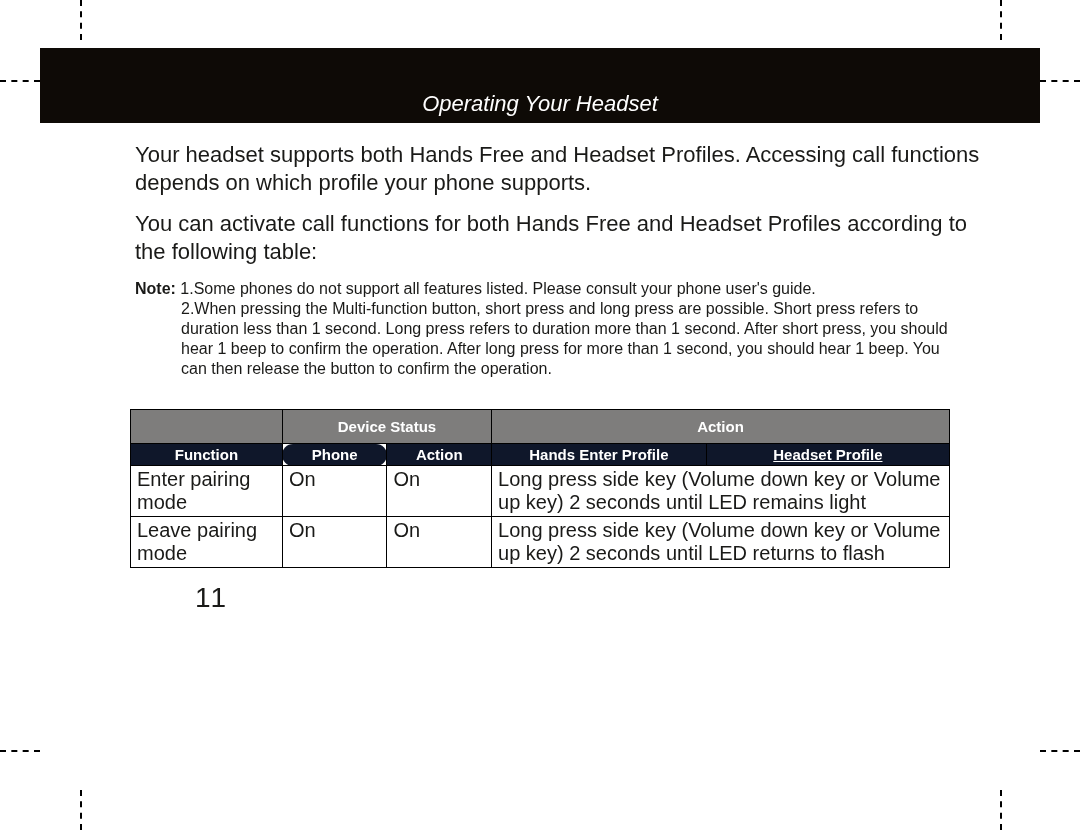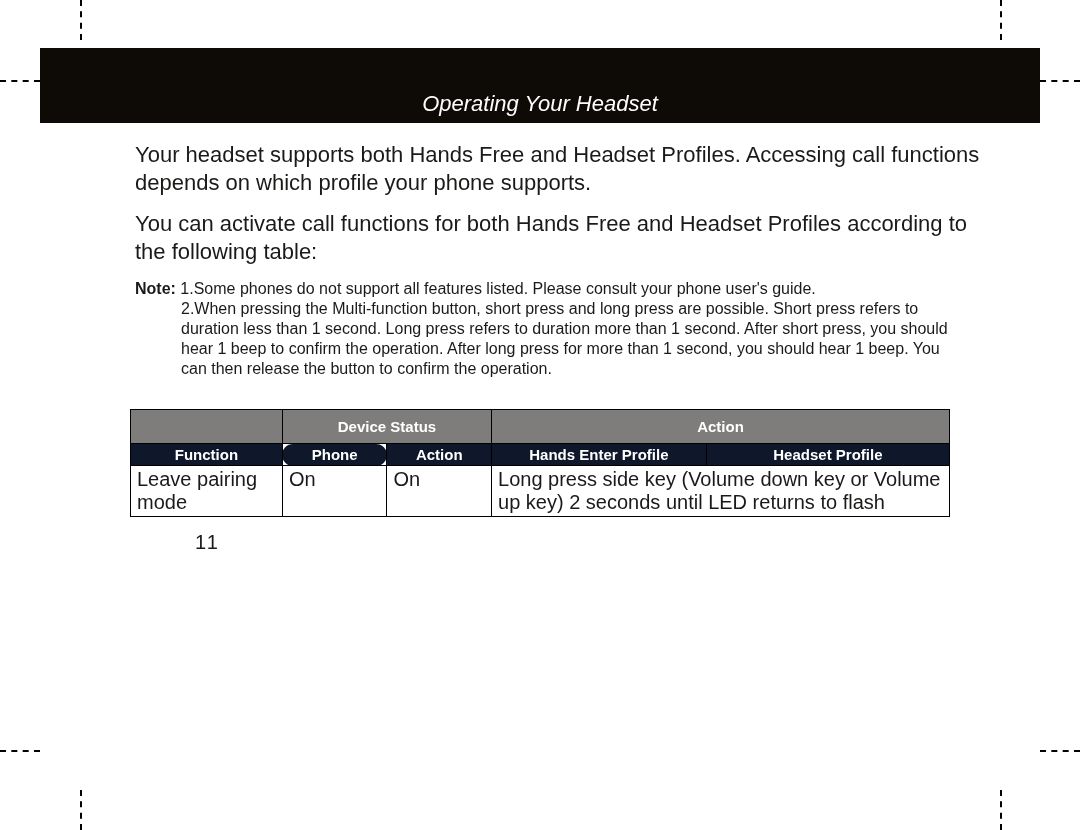--- a/index.html
+++ b/index.html
@@ -110,31 +110,31 @@
     text-align: center;
     padding: 2px 4px;
   }
   table.func td {
     font-size: 20px;
     line-height: 1.15;
     color: #1a1a18;
   }
 
   .page-num {
-    font-size: 20px;
+    font-size: 28px;
     color: #1a1a18;
     margin: 14px 0 0 100px;
     letter-spacing: 2px;
   }
 
   .col-function { width: 150px; }
   .col-phone    { width: 100px; border-radius: 11px; }
   .col-headset  { width: 100px; }
   .col-hfp      { width: 220px; }
-  .col-hp       { width: 250px; }
+  .col-hp       { width: 250px; text-decoration: underline; }
 </style>
 </head>
 <body>
 
 <div class="crop-v" style="left:80px;  top:0;"></div>
 <div class="crop-v" style="left:1000px;top:0;"></div>
 <div class="crop-h" style="left:0;    top:80px;"></div>
 <div class="crop-h" style="left:1040px;top:80px;"></div>
 
 <div class="crop-v" style="left:80px;  top:790px;"></div>
@@ -165,20 +165,26 @@
         <th colspan="2">Action</th>
       </tr>
       <tr class="hdr2">
         <th class="col-function">Function</th>
         <th class="col-phone">Phone</th>
         <th class="col-headset">Action</th>
         <th class="col-hfp">Hands Enter Profile</th>
         <th class="col-hp">Headset Profile</th>
       </tr>
       <tr>
+        <td>Enter pairing mode</td>
+        <td>On</td>
+        <td>On</td>
+        <td colspan="2">Long press side key (Volume down key or Volume up key) 2 seconds until LED remains light</td>
+      </tr>
+      <tr>
         <td>Leave pairing mode</td>
         <td>On</td>
         <td>On</td>
         <td colspan="2">Long press side key (Volume down key or Volume up key) 2 seconds until LED returns to flash</td>
       </tr>
     </tbody>
       </table>
 
     <div class="page-num">11</div>
   </div>

